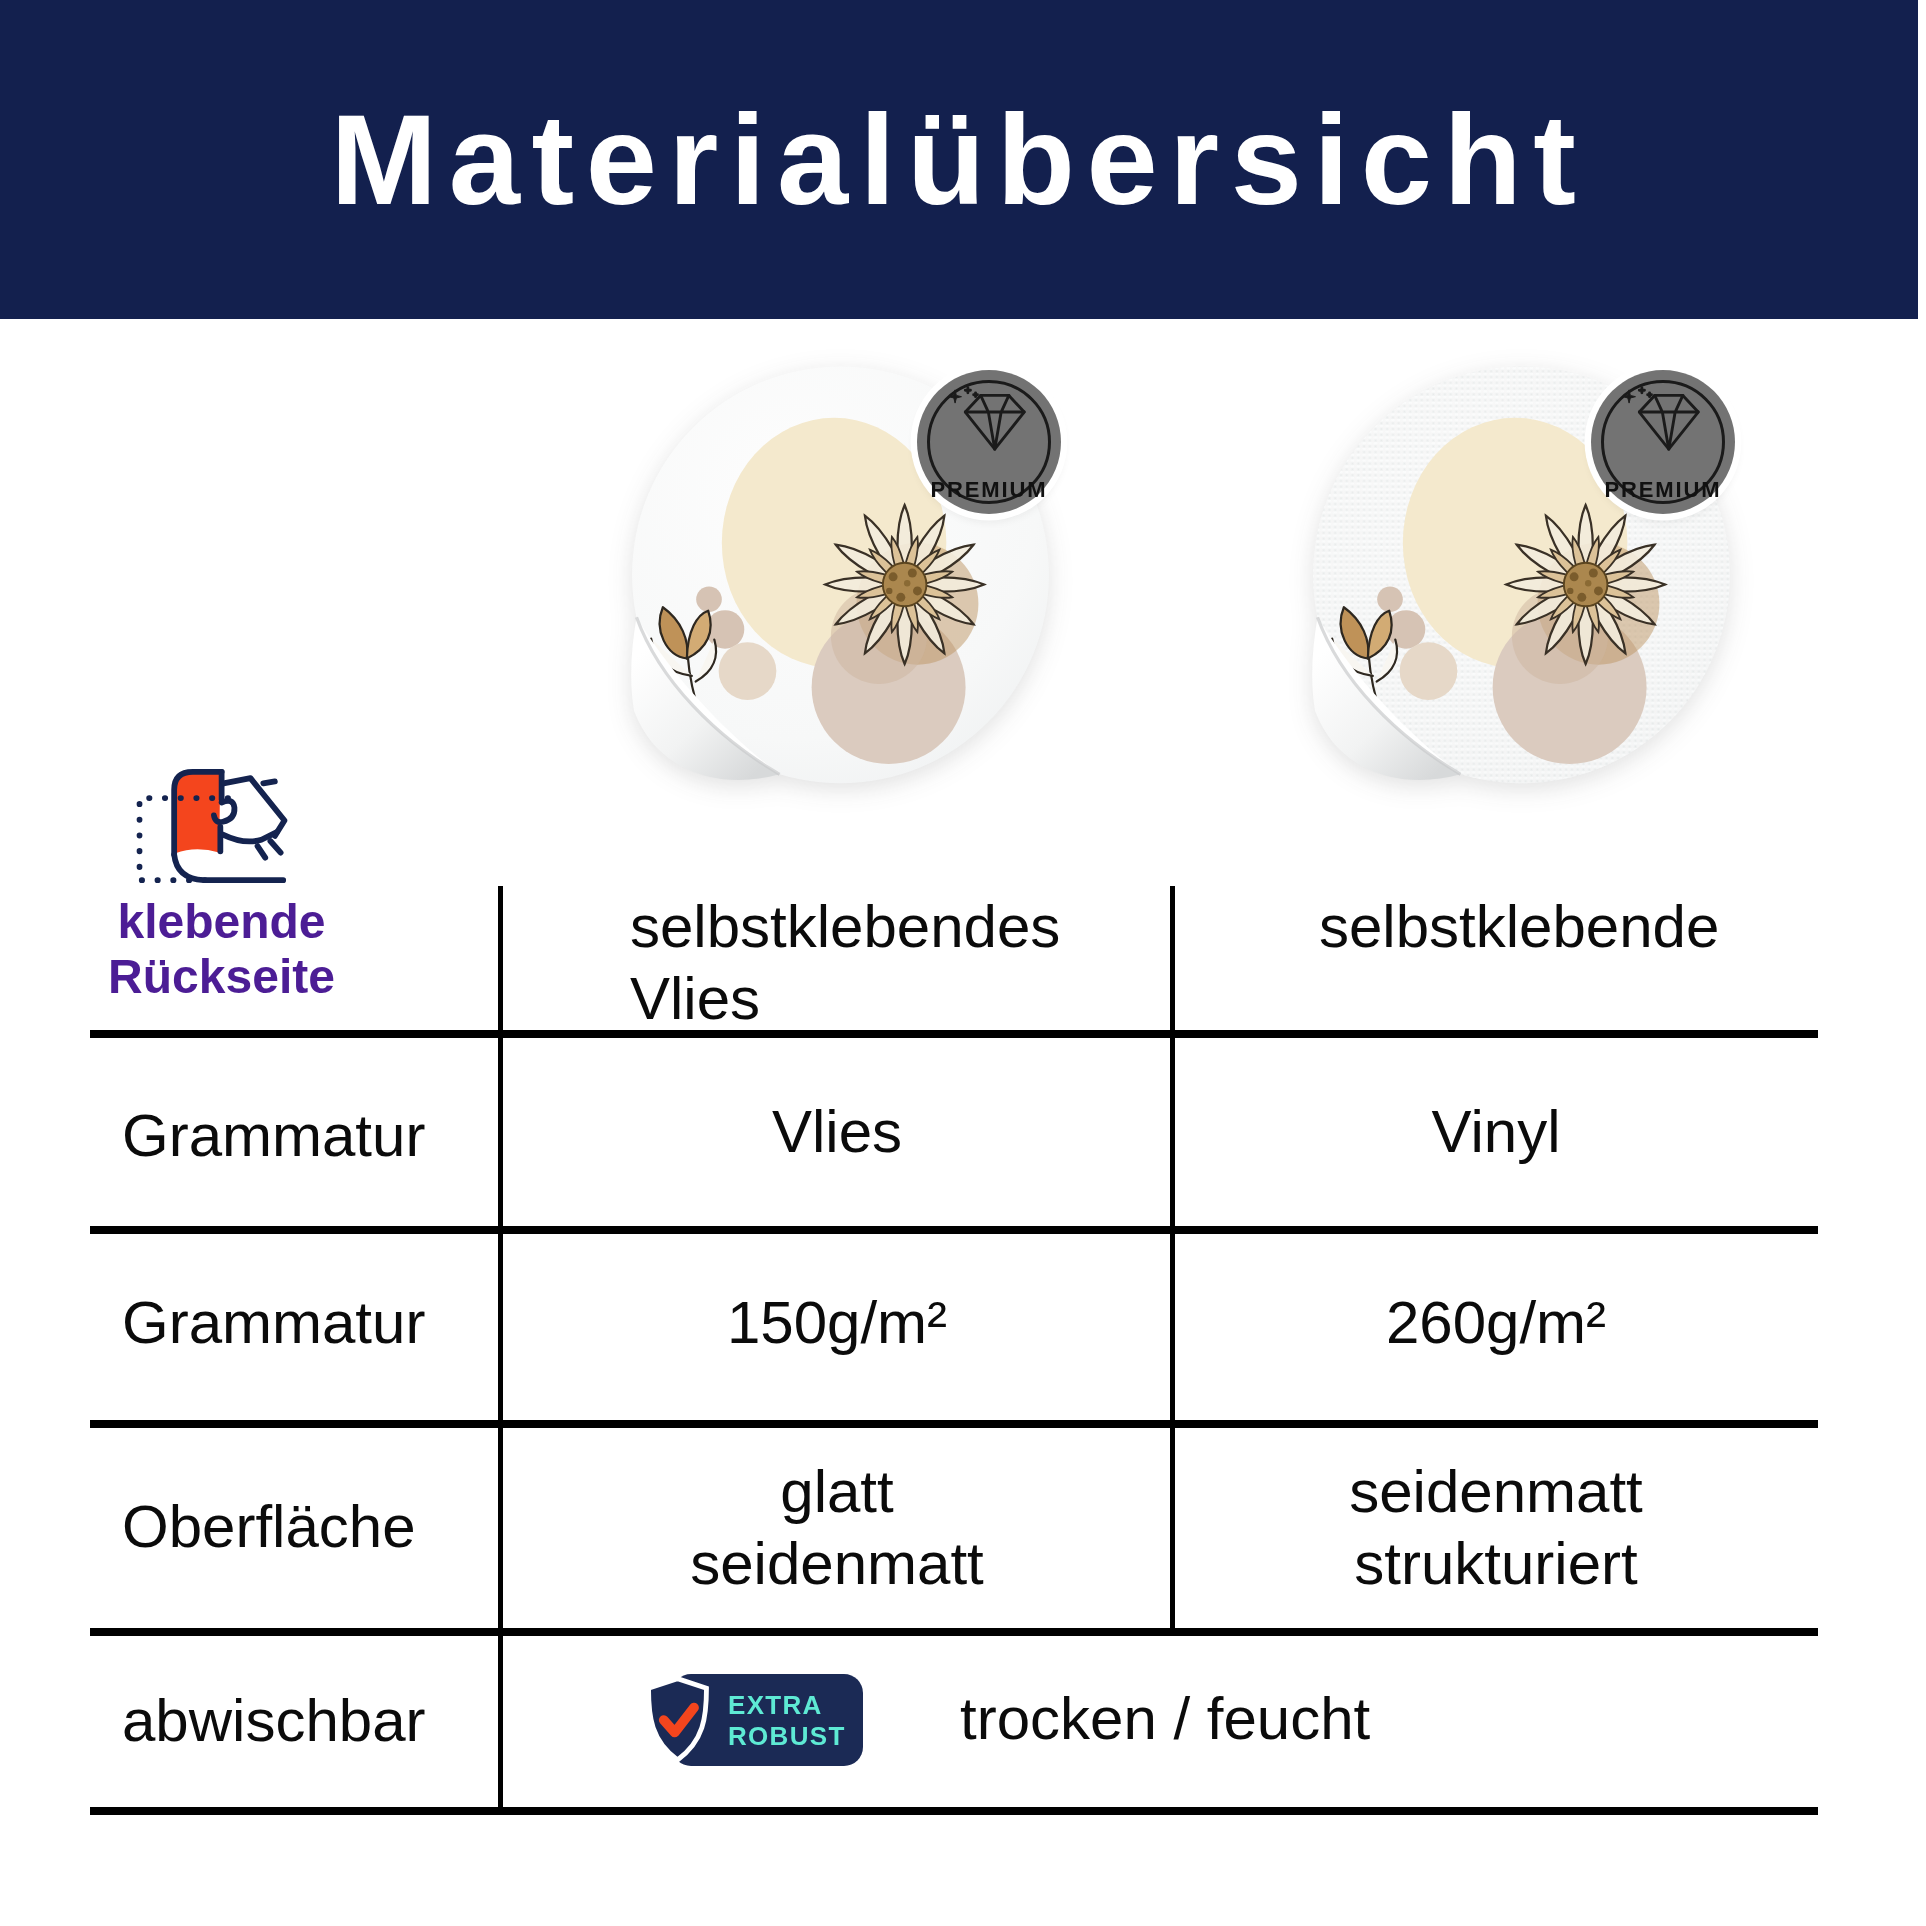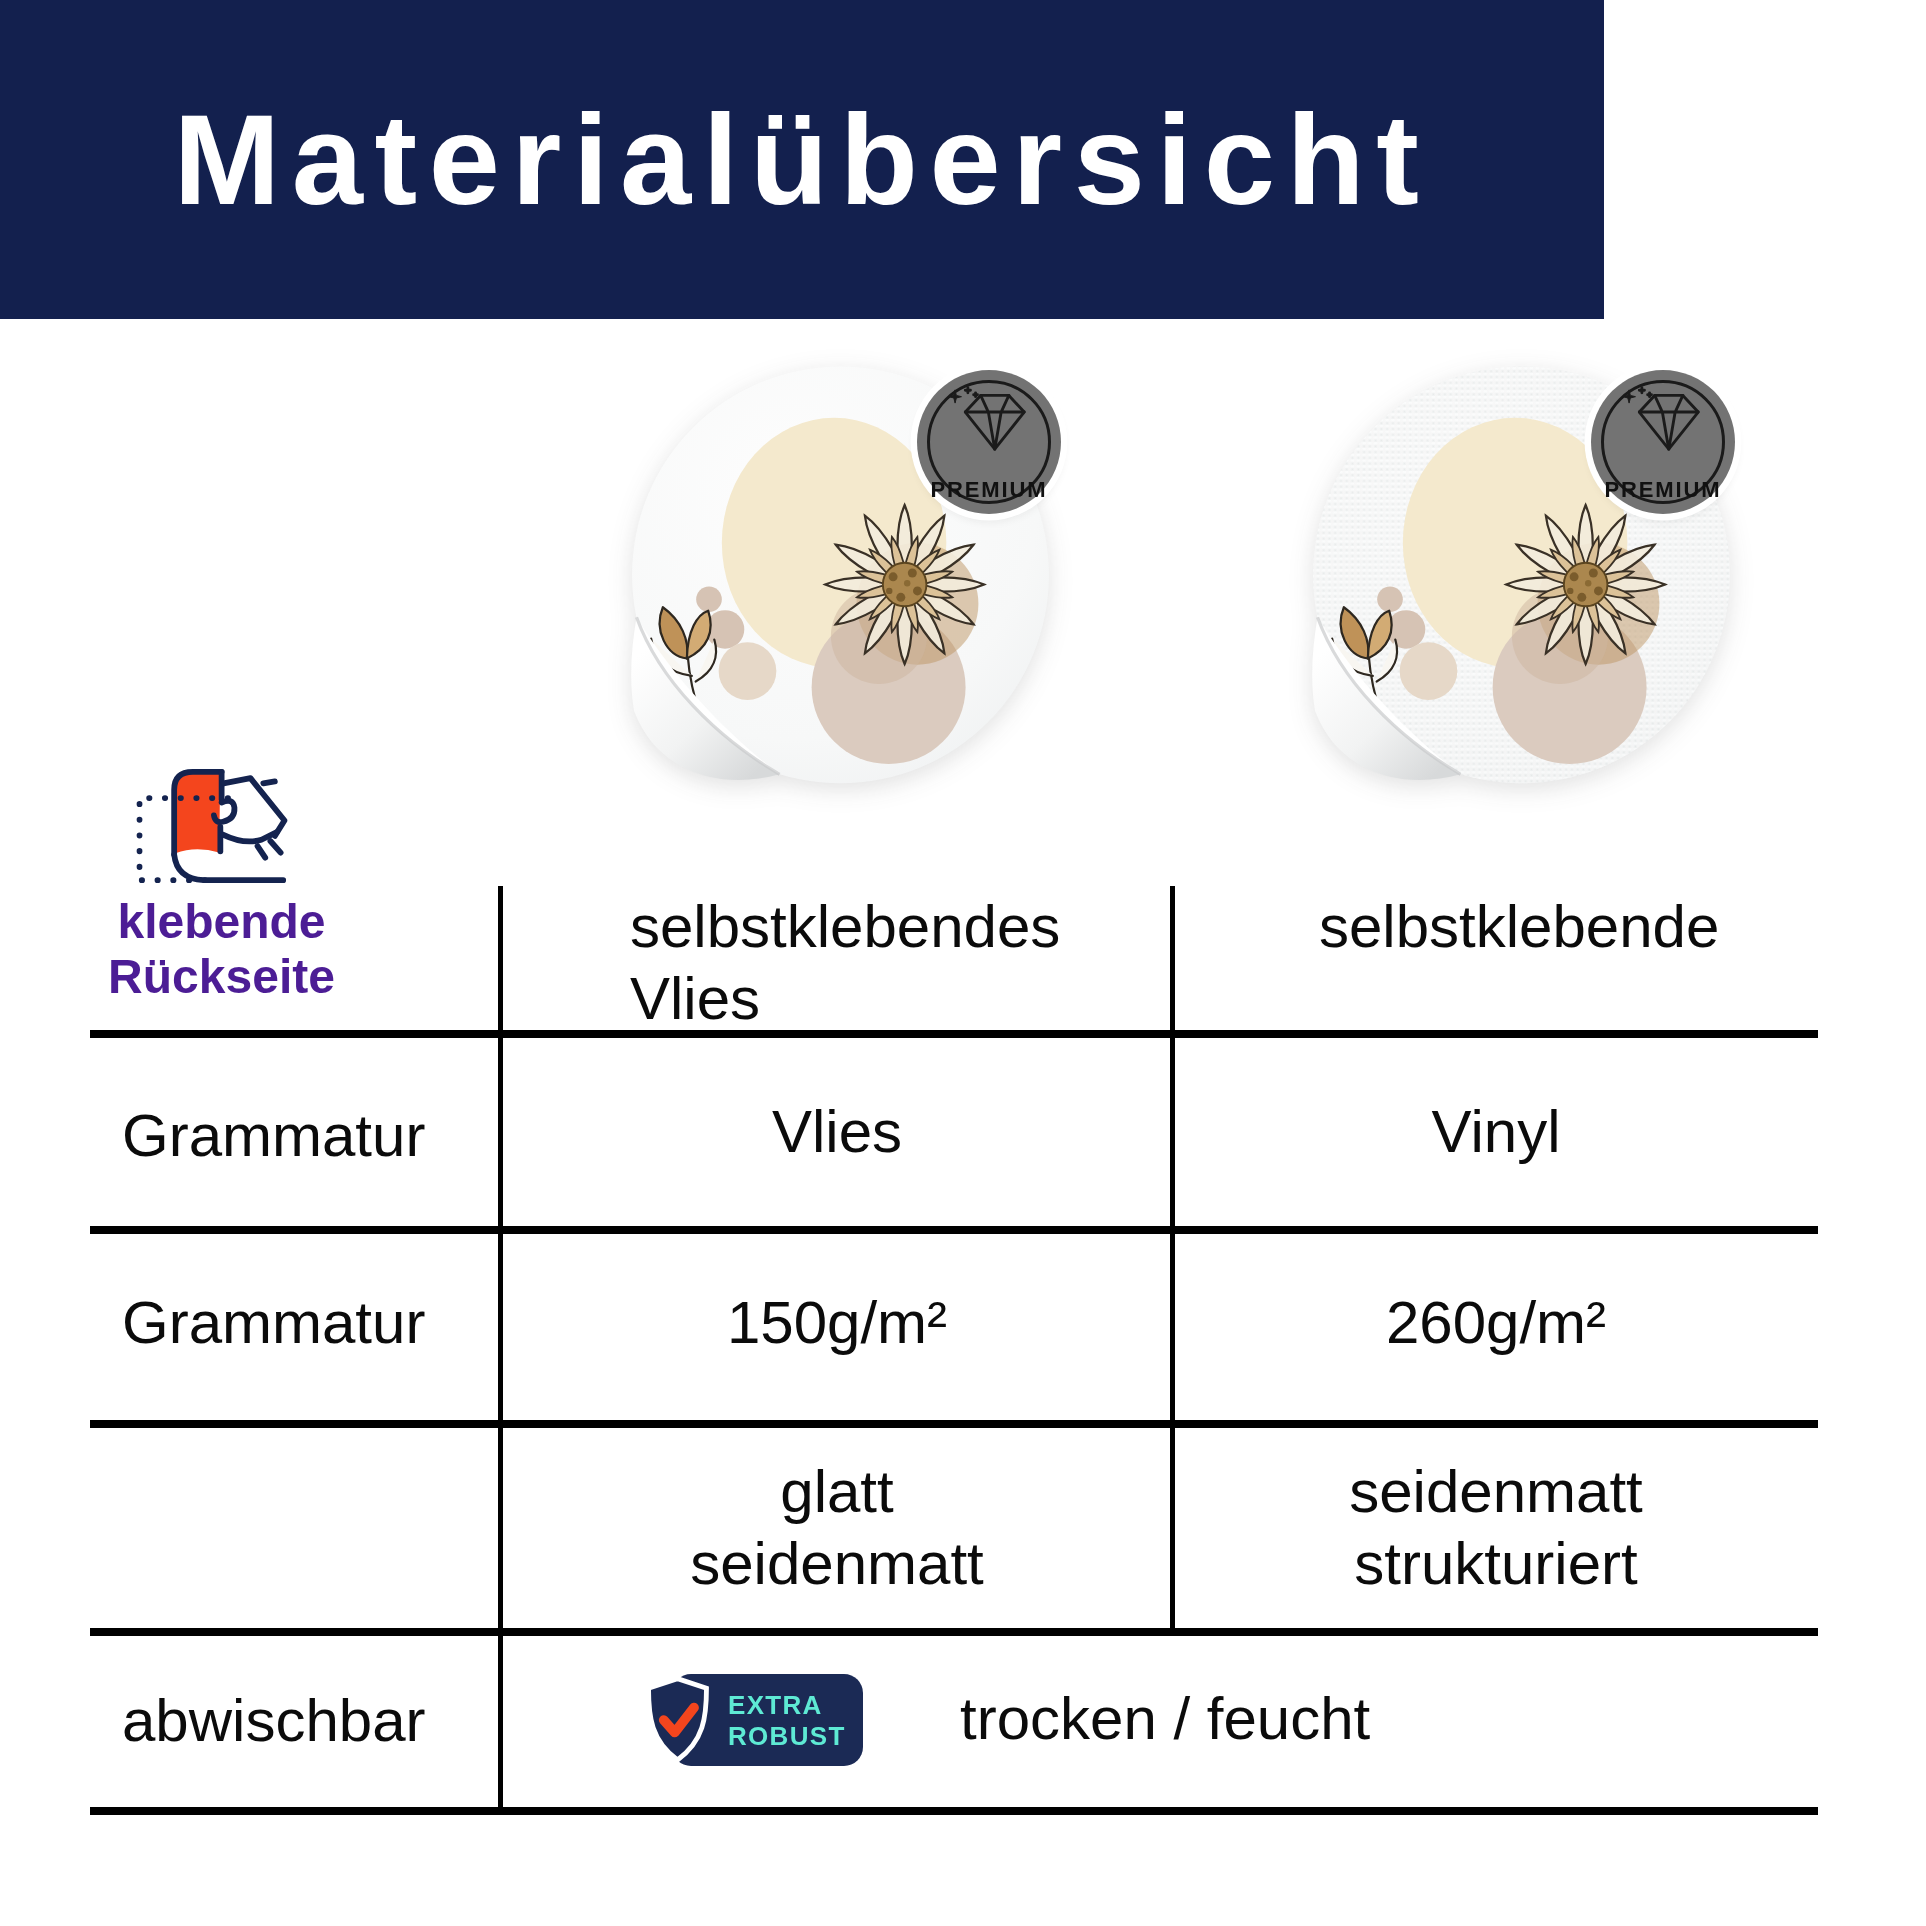--- a/index.html
+++ b/index.html
@@ -2,21 +2,21 @@
 <html lang="de" style="font-size:10.3px"><head>
 <meta charset="utf-8">
 <style>
   html,body{margin:0;padding:0;background:#ffffff;}
   .canvas{
     position:relative;width:1926px;height:1926px;background:#ffffff;overflow:hidden;
     font-family:"Liberation Sans","DejaVu Sans",sans-serif;color:#0b0b0b;
   }
   
   .header-band{
-    position:absolute;left:0;top:0;width:1604px;height:319px;background:#13204E;
+    position:absolute;left:0;top:0;width:1918px;height:319px;background:#13204E;
     display:flex;align-items:center;justify-content:center;
   }
   .header-band h1{
     margin:0;color:#ffffff;font-size:128px;font-weight:bold;letter-spacing:11.6px;white-space:nowrap;
   }
   
   .sample-svg{position:absolute;filter:drop-shadow(0 6.4px 11.6px rgba(40,40,40,0.14));}
   .sample-left{left:616px;top:350px;}
   .sample-right{left:1297px;top:350px;}
   
@@ -235,20 +235,21 @@
   </div>
 
   <div class="cell row-label" style="left:122px;top:1136px">Grammatur</div>
   <div class="cell val-center" style="left:837px;top:1132px">Vlies</div>
   <div class="cell val-center" style="left:1496px;top:1132px">Vinyl</div>
 
   <div class="cell row-label" style="left:122px;top:1323px">Grammatur</div>
   <div class="cell val-center" style="left:837px;top:1323px">150g/m²</div>
   <div class="cell val-center" style="left:1496px;top:1323px">260g/m²</div>
 
+  <div class="cell row-label" style="left:122px;top:1527px">Oberfläche</div>
   <div class="cell val-center" style="left:837px;top:1528px">
     <span style="display:block">glatt</span>
     <span style="display:block">seidenmatt</span>
   </div>
   <div class="cell val-center" style="left:1496px;top:1528px">
     <span style="display:block">seidenmatt</span>
     <span style="display:block">strukturiert</span>
   </div>
 
   <div class="cell row-label" style="left:122px;top:1721px">abwischbar</div>

